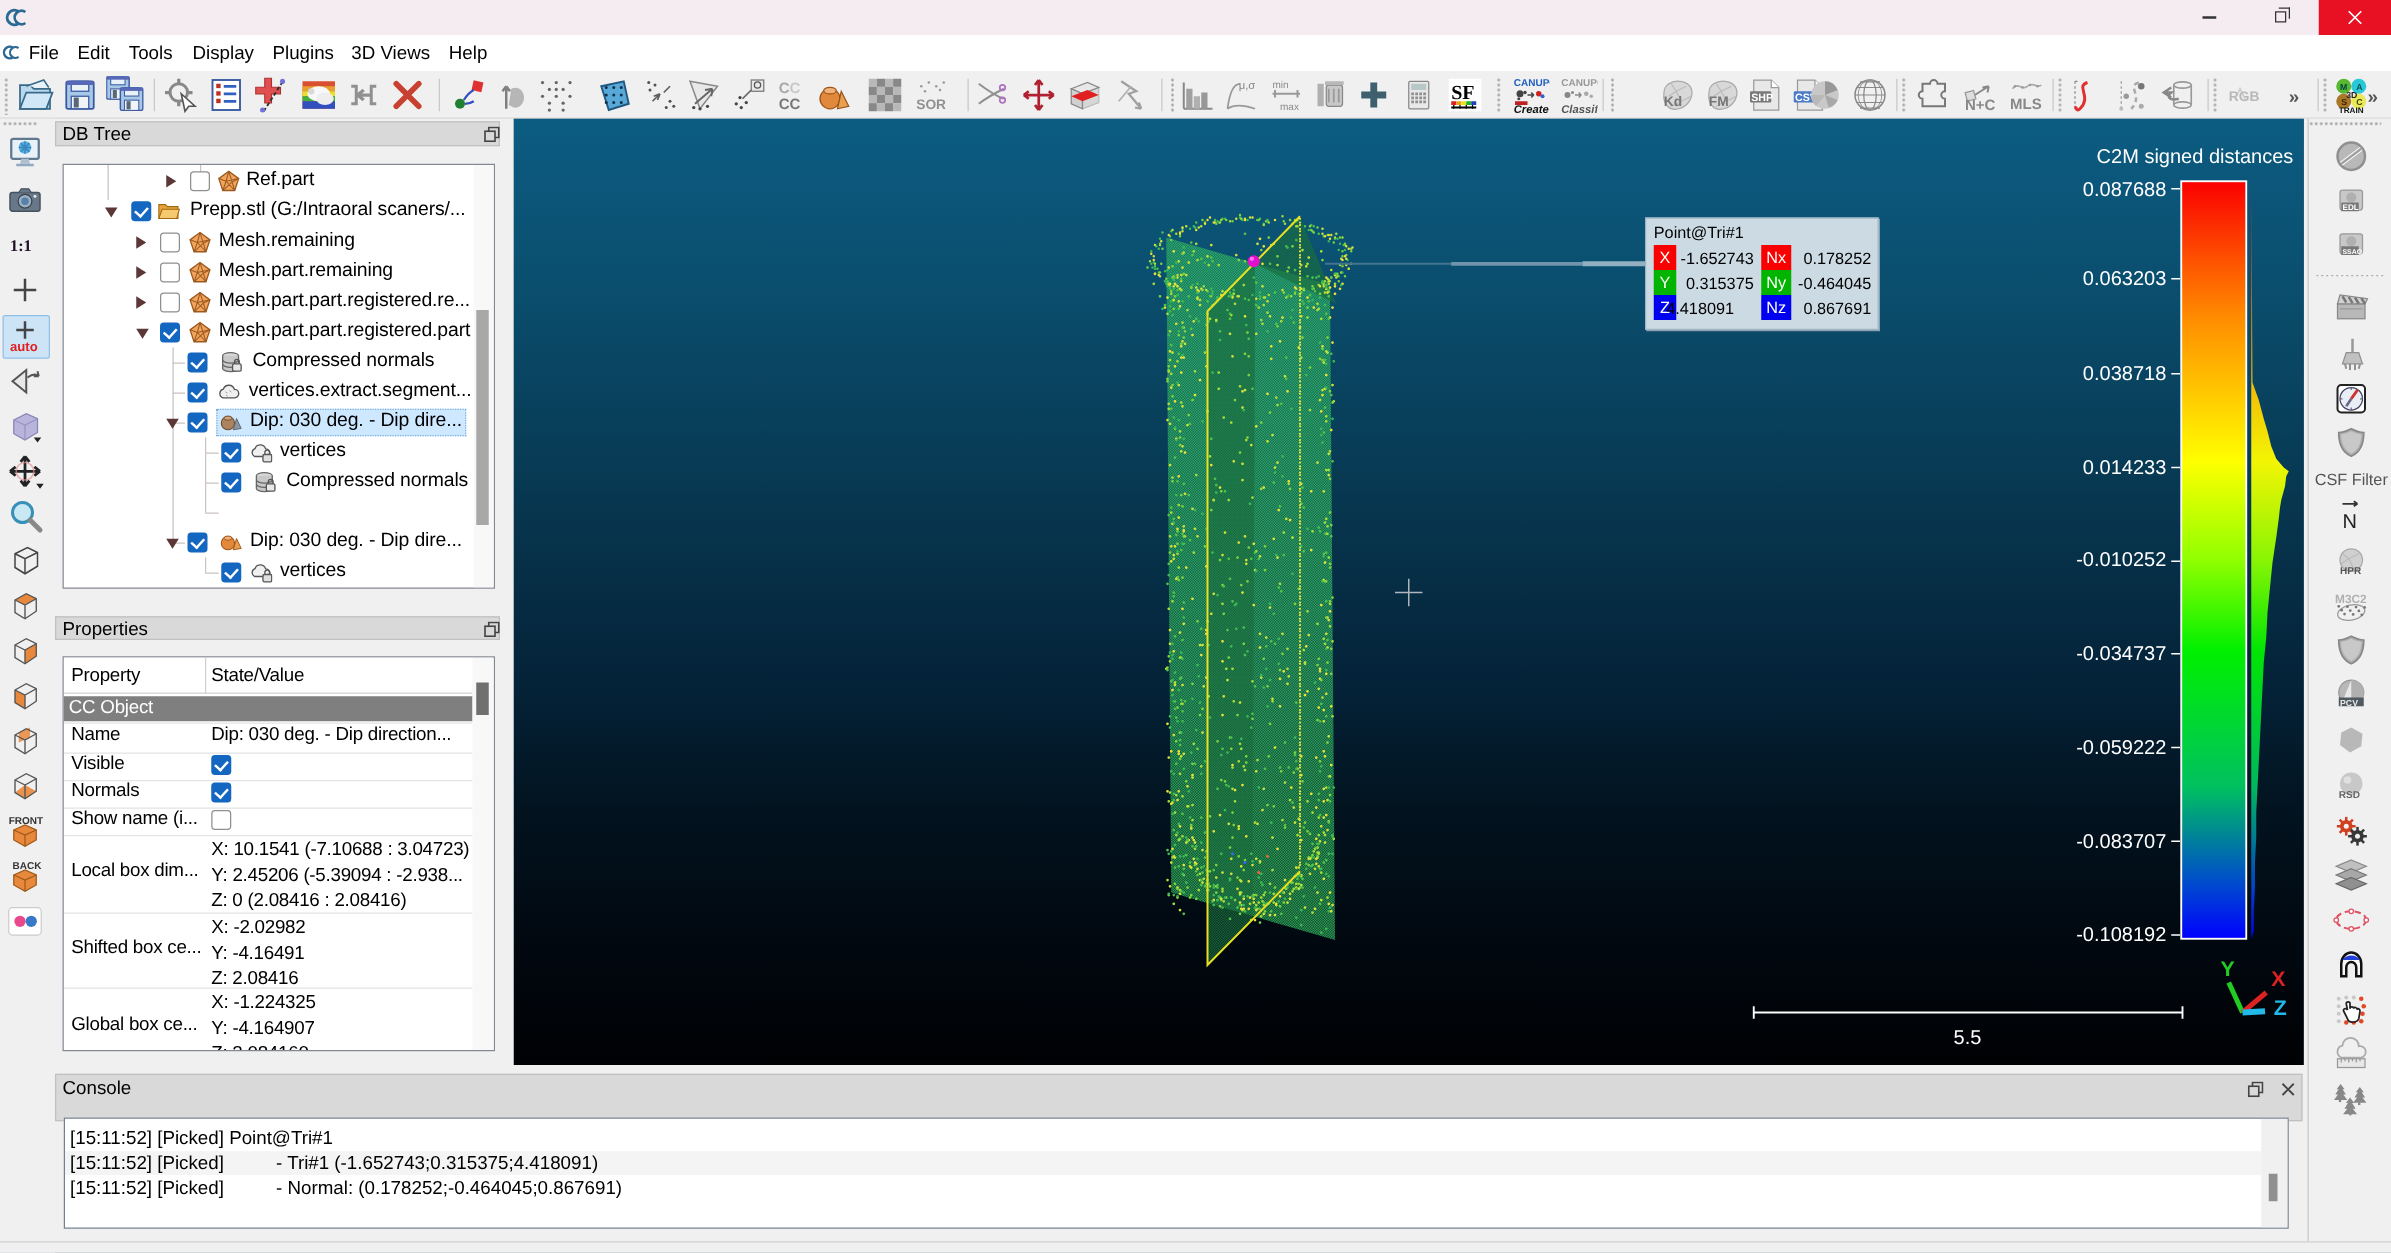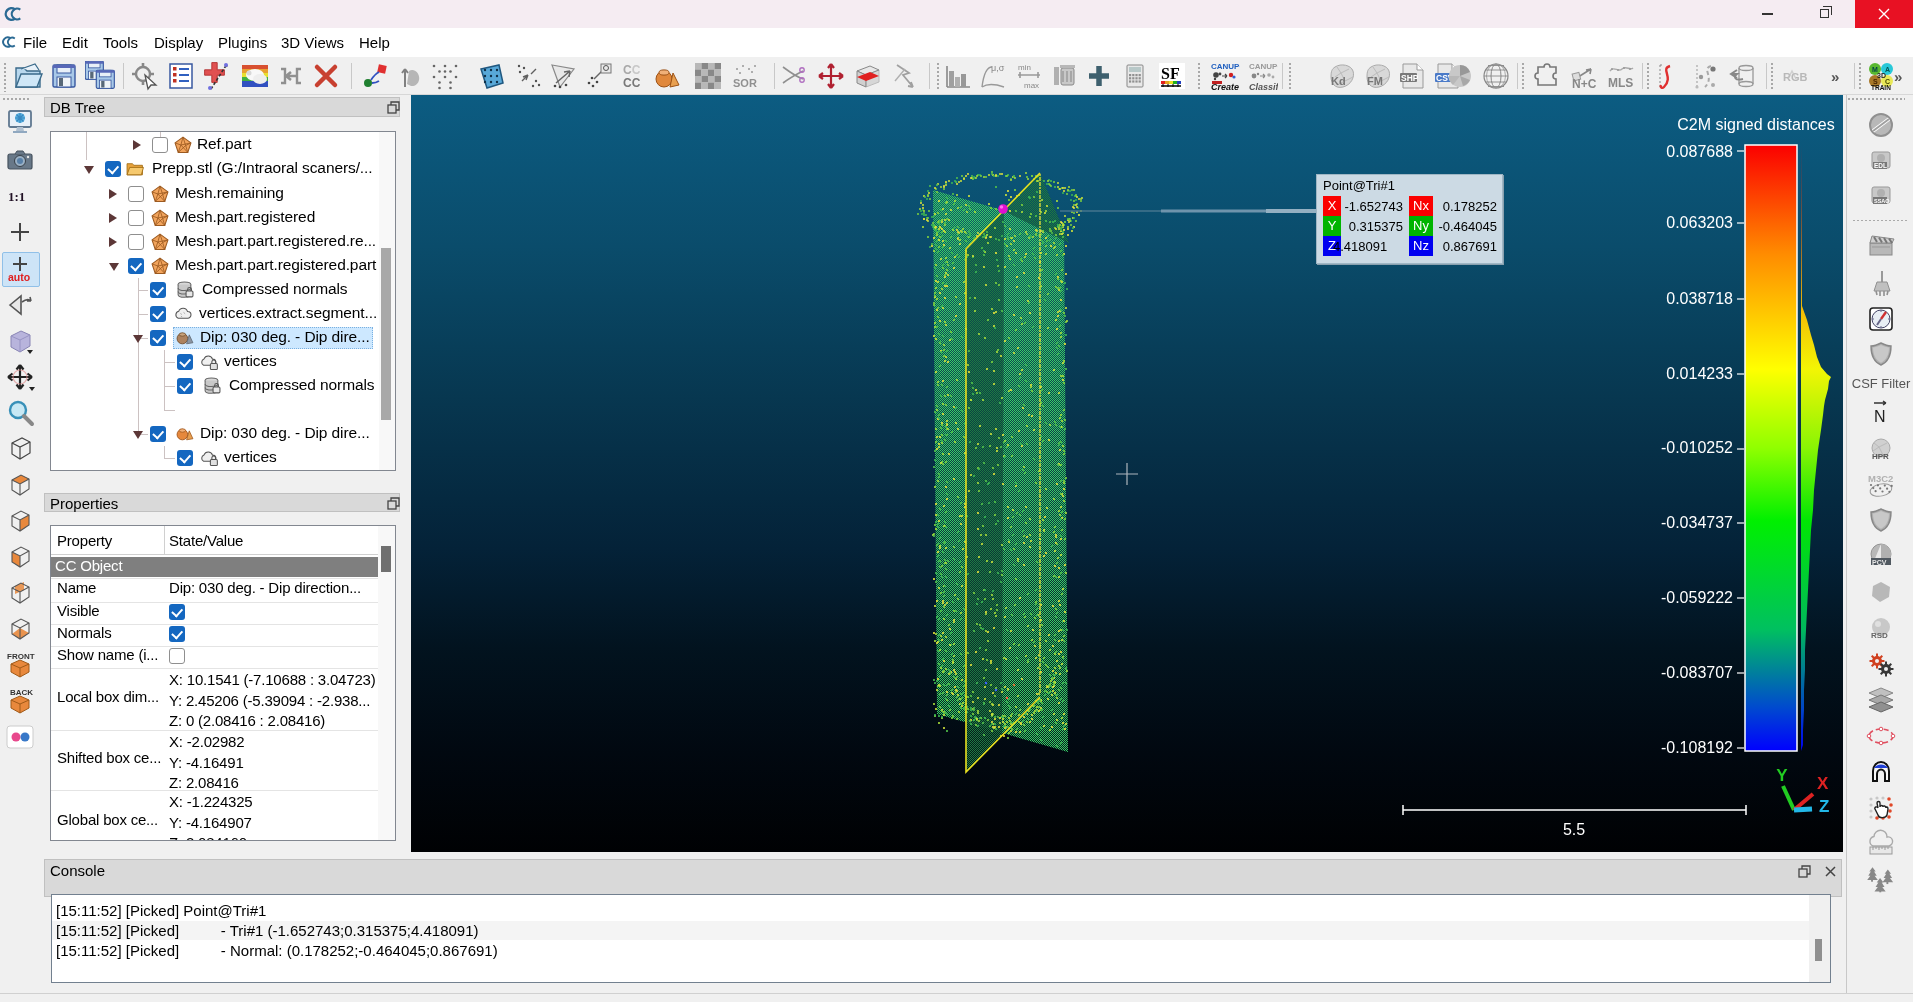--- a/index.html
+++ b/index.html
@@ -853,21 +853,21 @@
       </svg>
       <div class="trtxt" style="left:124px">Mesh.remaining</div>
     </div>
     <div class="row" style="top:74px">
       <div class="arr right" style="left:58px"></div>
       <div class="cb off" style="left:77px"></div>
       <svg class="ticon" style="left:100px" viewBox="0 0 17 17">
         <polygon points="8.5,1 16,6.5 13,15.5 4,15.5 1,6.5" fill="#f2a45c" stroke="#9c5a20" stroke-width="1"></polygon>
         <path d="M8.5,1 L6.5,8.5 M16,6.5 L6.5,8.5 M13,15.5 L6.5,8.5 M4,15.5 L6.5,8.5 M1,6.5 L6.5,8.5 M8.5,1 L11,9 L13,15.5 M11,9 L16,6.5 M11,9 L4,15.5" stroke="#9c5a20" stroke-width="0.8" fill="none"></path>
       </svg>
-      <div class="trtxt" style="left:124px">Mesh.part.registered</div>
+      <div class="trtxt" style="left:124px">Mesh.part.remaining</div>
     </div>
     <div class="row" style="top:98px">
       <div class="arr right" style="left:58px"></div>
       <div class="cb off" style="left:77px"></div>
       <svg class="ticon" style="left:100px" viewBox="0 0 17 17">
         <polygon points="8.5,1 16,6.5 13,15.5 4,15.5 1,6.5" fill="#f2a45c" stroke="#9c5a20" stroke-width="1"></polygon>
         <path d="M8.5,1 L6.5,8.5 M16,6.5 L6.5,8.5 M13,15.5 L6.5,8.5 M4,15.5 L6.5,8.5 M1,6.5 L6.5,8.5 M8.5,1 L11,9 L13,15.5 M11,9 L16,6.5 M11,9 L4,15.5" stroke="#9c5a20" stroke-width="0.8" fill="none"></path>
       </svg>
       <div class="trtxt" style="left:124px">Mesh.part.part.registered.re...</div>
     </div>

